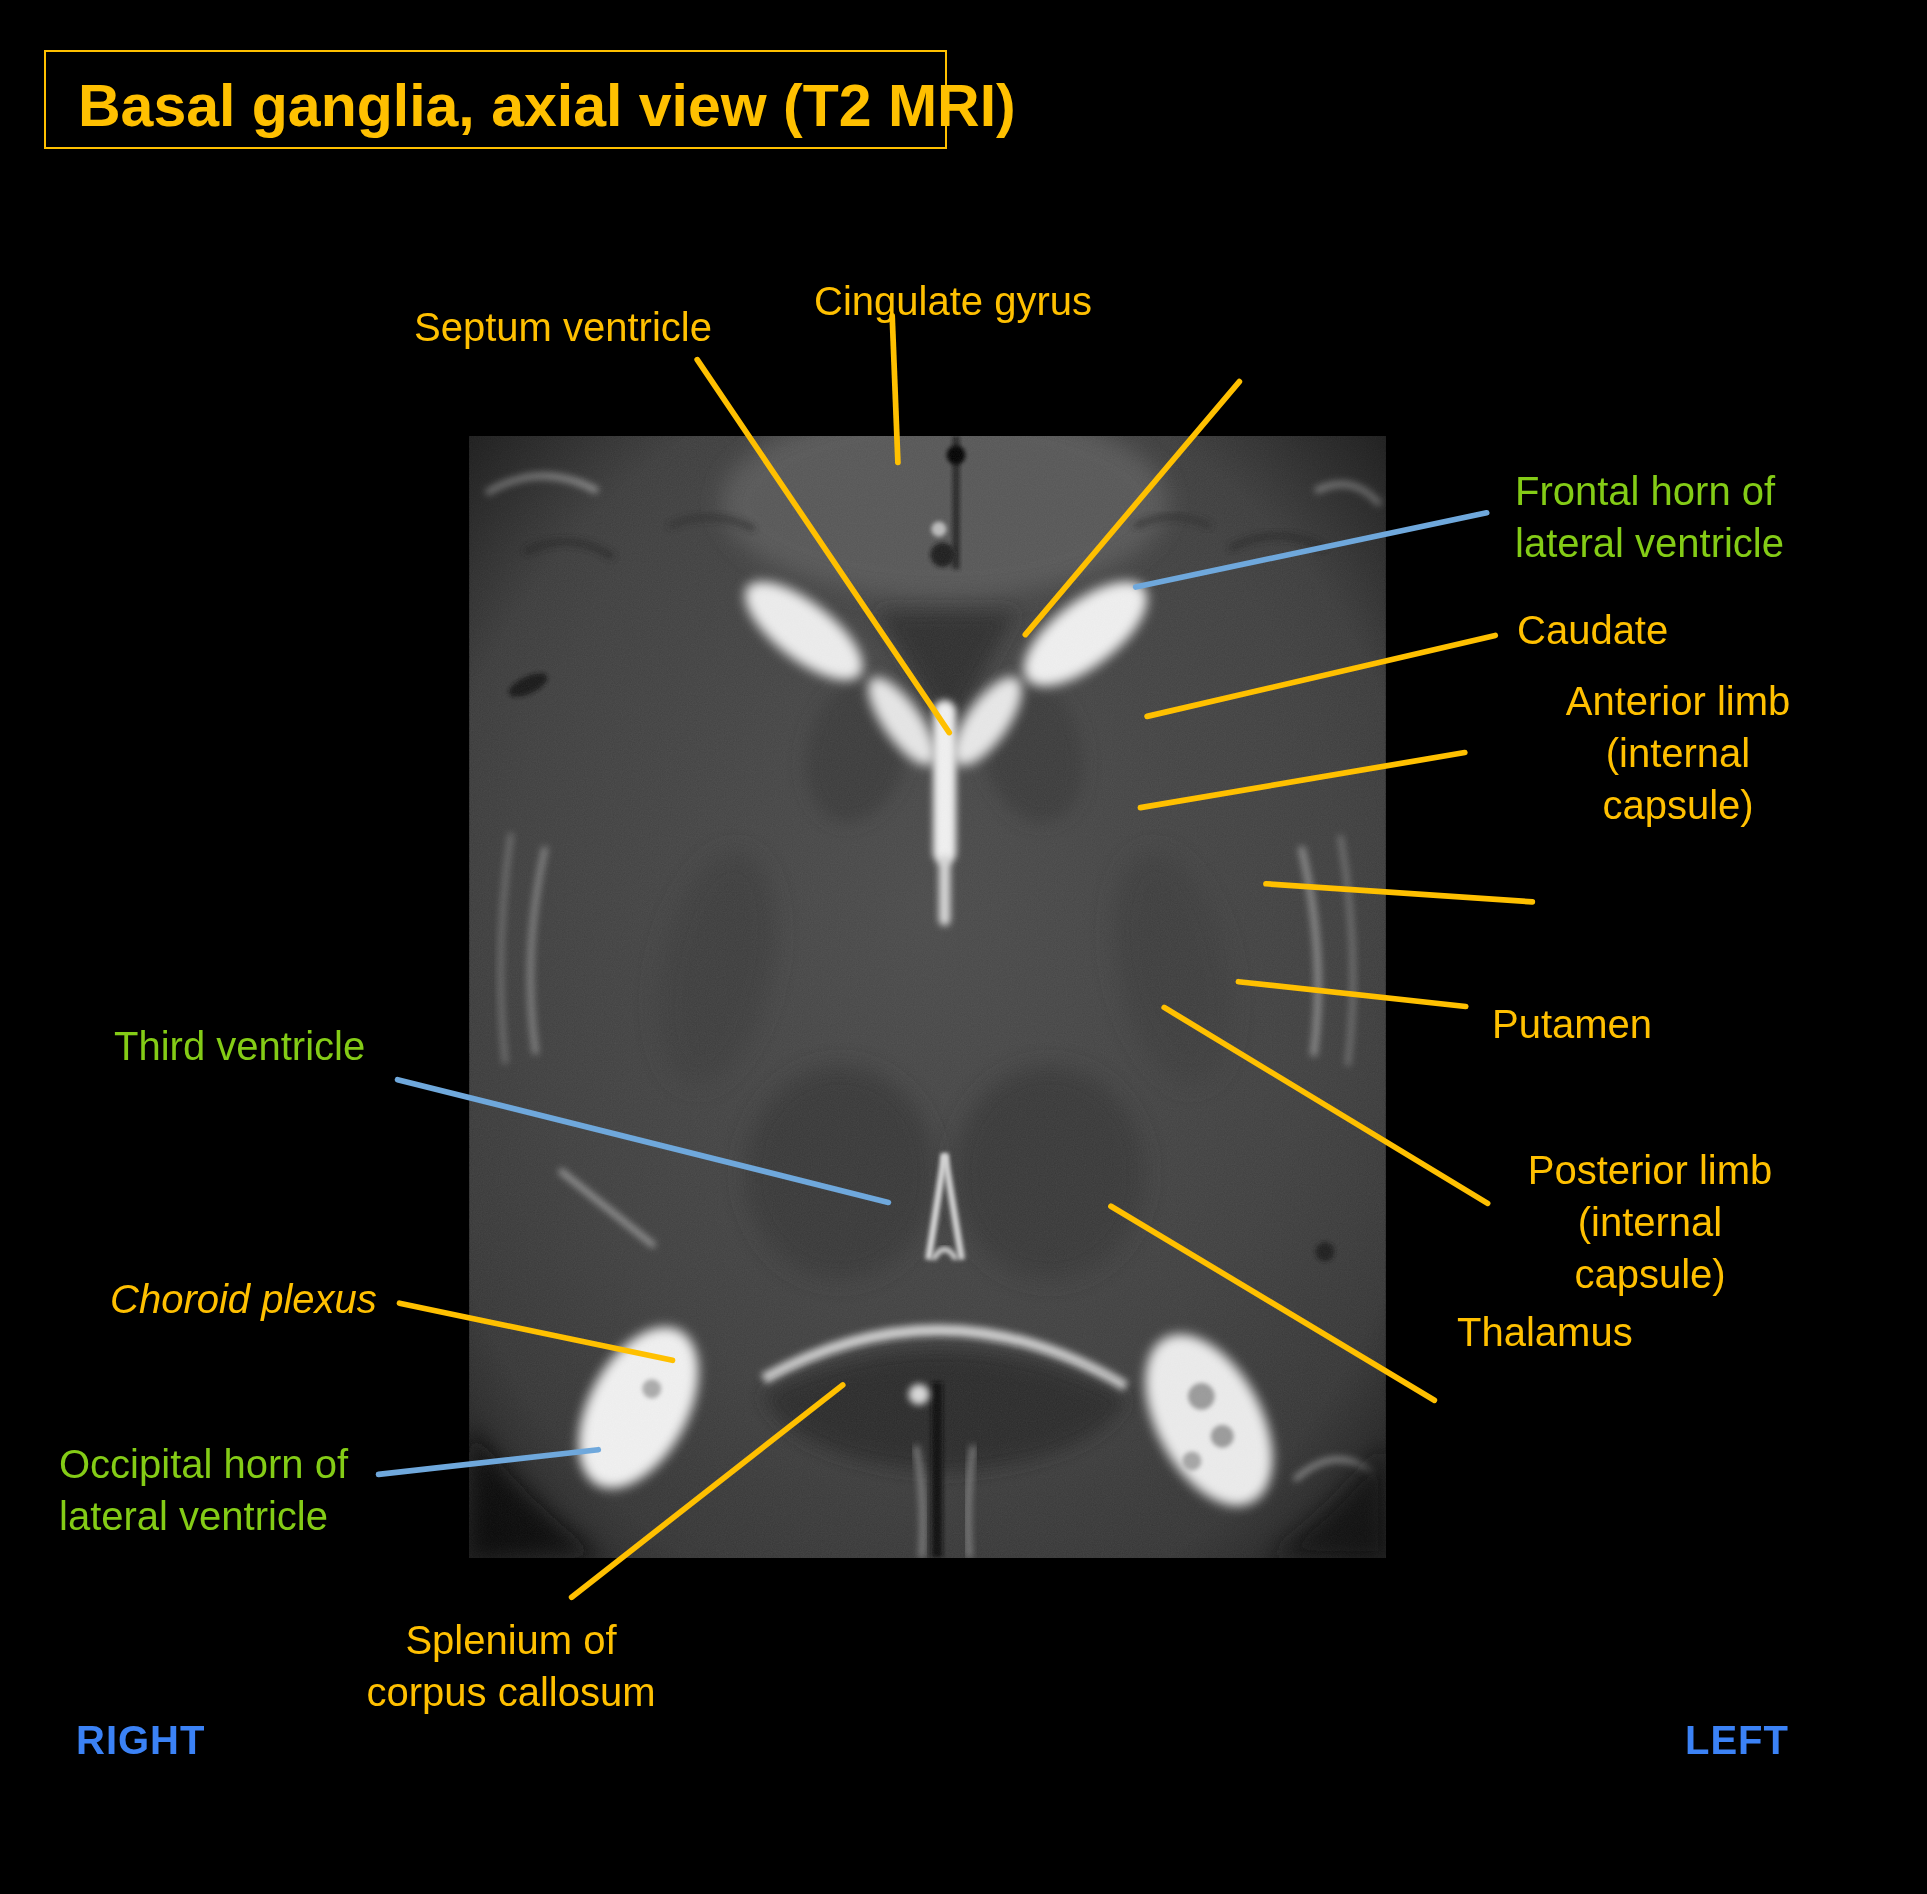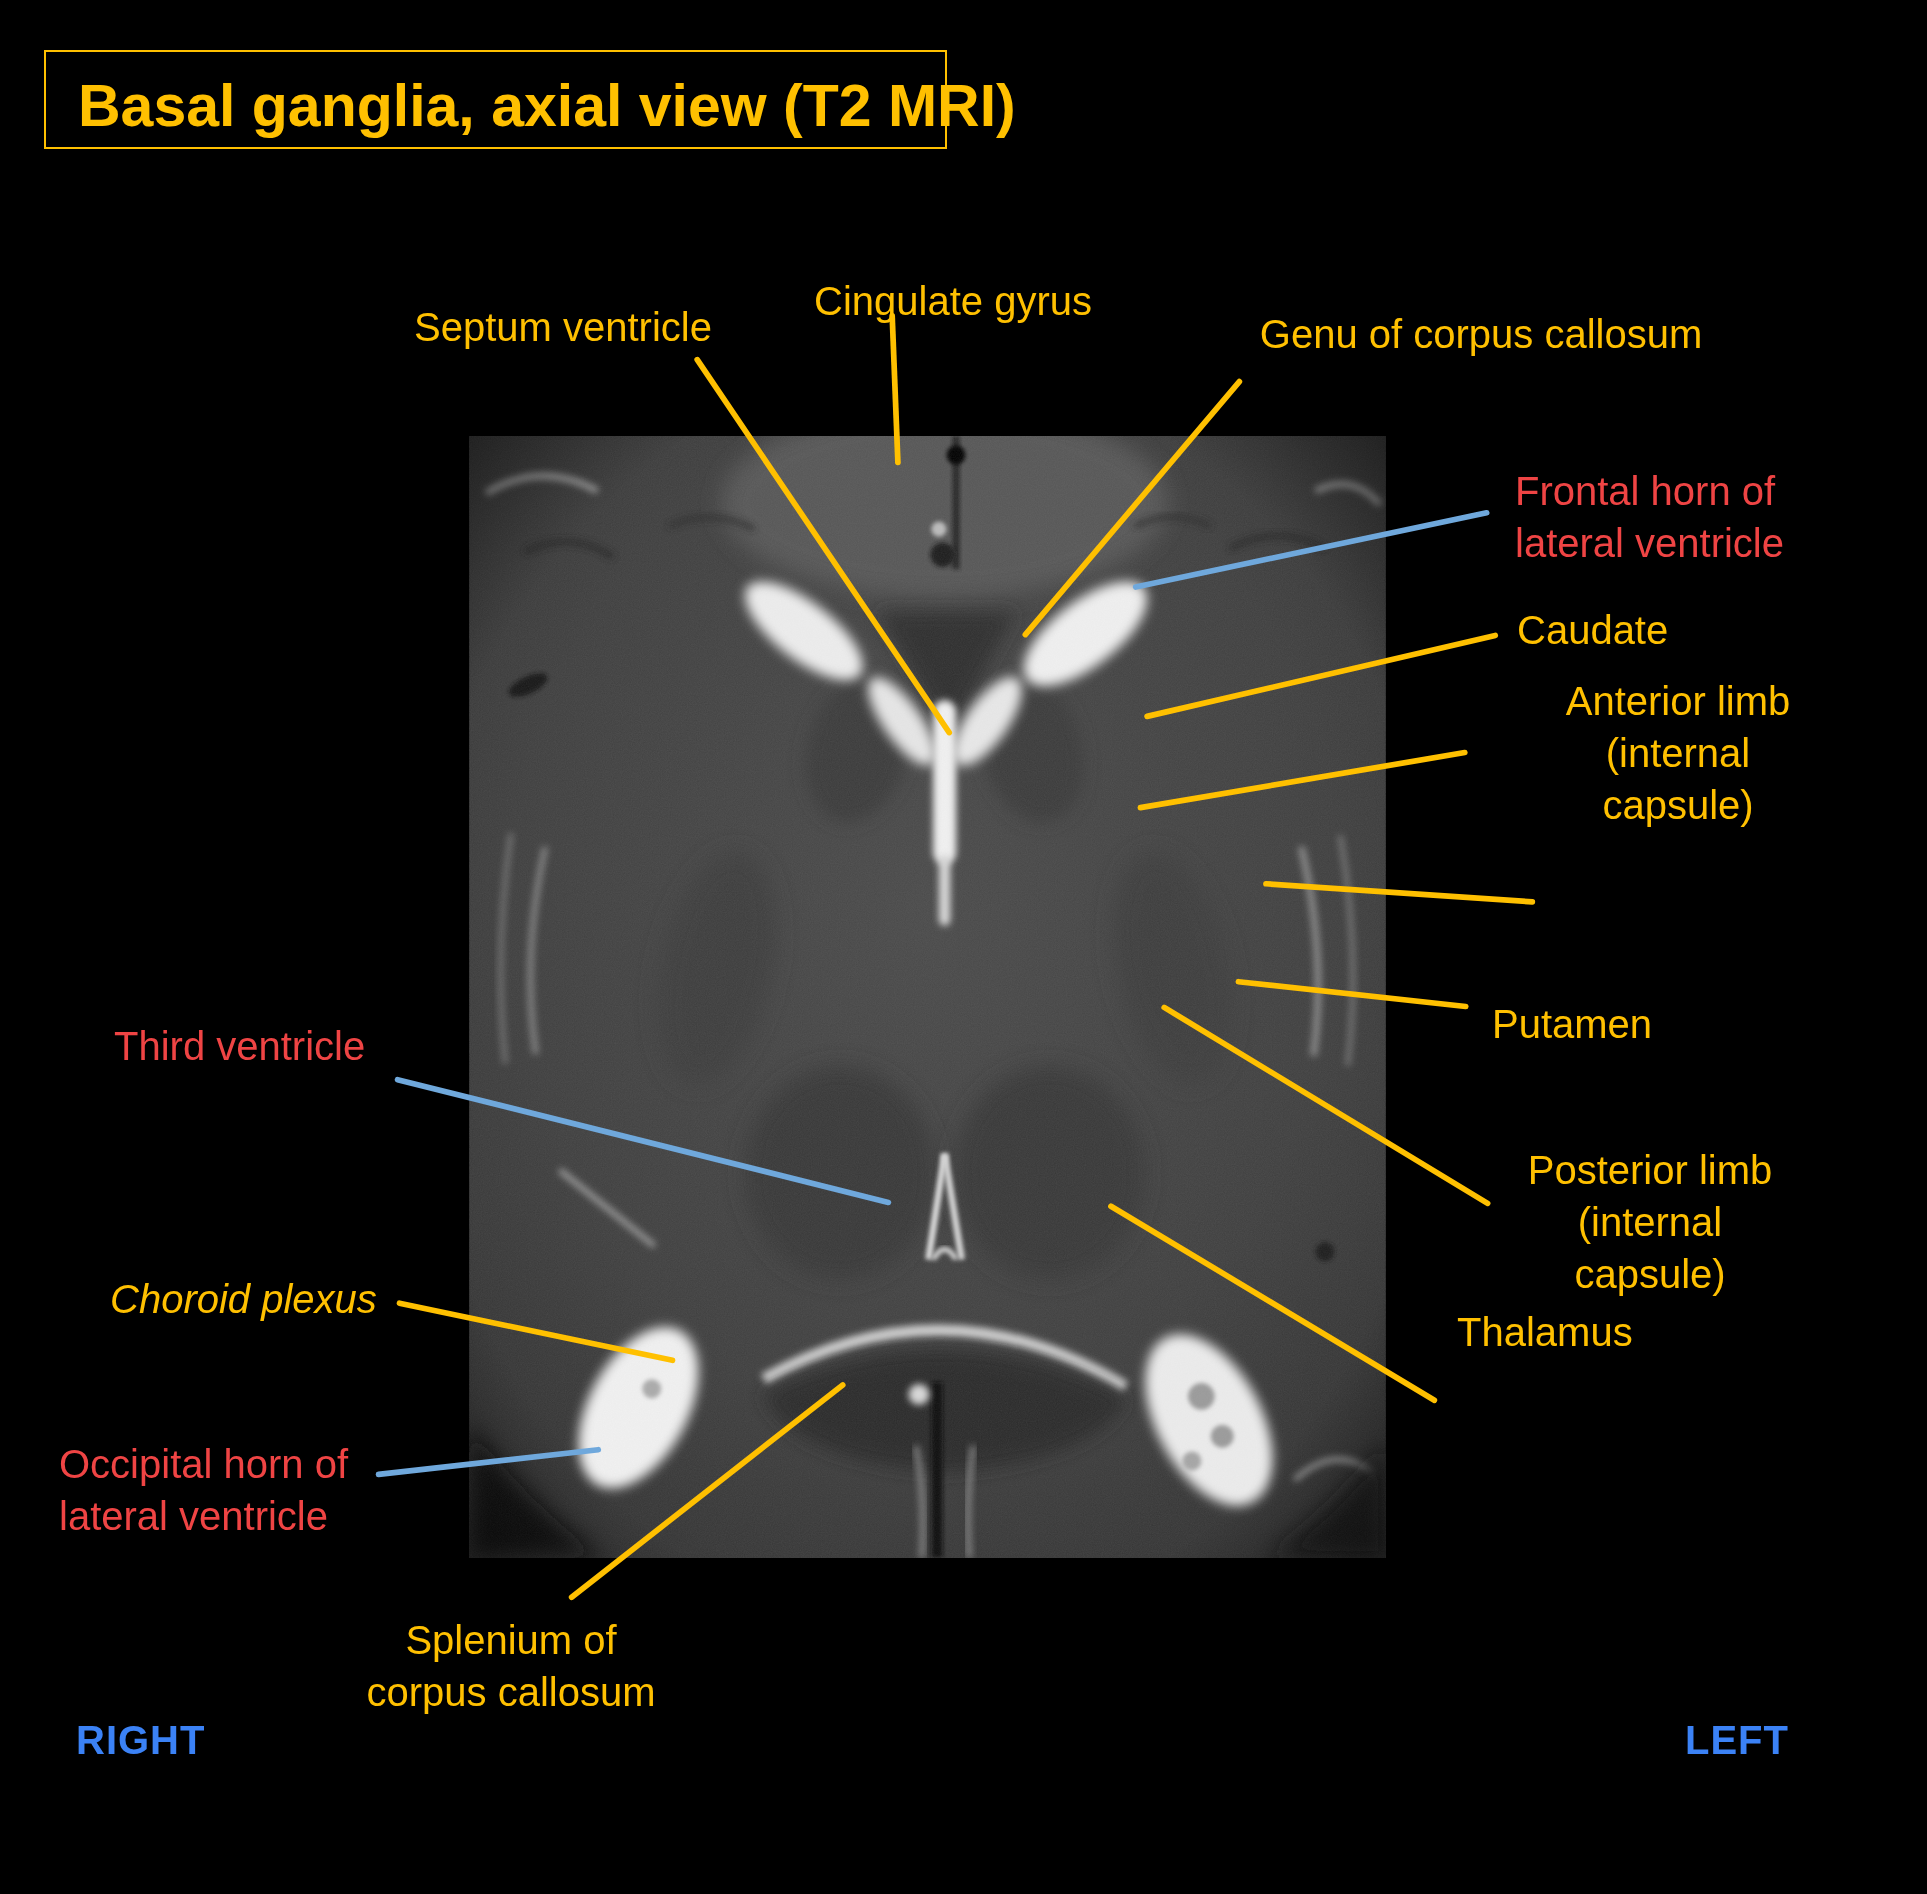--- a/index.html
+++ b/index.html
@@ -23,21 +23,21 @@
   
   #mri{position:absolute;left:469px;top:436px;width:917px;height:1122px;}
   
   #lines{position:absolute;left:0;top:0;width:1928px;height:1895px;pointer-events:none;}
   
   .lbl{
     position:absolute;font-size:40px;line-height:52px;
     white-space:pre-line;
   }
   .lbl.orange{color:#FFC000;}
-  .lbl.blue{color:#ef4444;}
+  .lbl.blue{color:#84cc16;}
   .lbl.center{transform:translate(-50%,-50%);text-align:center;}
   .lbl.vcenter{transform:translate(0,-50%);}
   .marker{
     position:absolute;color:#3b82f6;font-size:40px;font-weight:bold;
     transform:translate(0,-50%);letter-spacing:1px;
   }
 </style>
 </head>
 <body>
 
@@ -163,21 +163,20 @@
       <line x1="1563" y1="539" x2="1194" y2="617"></line>
       <line x1="418" y1="1135" x2="934" y2="1264"></line>
       <line x1="398" y1="1550" x2="629" y2="1524"></line>
     </g>
   </svg>
 
   <div class="lbl orange center" style="left:953px;top:301px;">Cingulate gyrus</div>
 
   <div class="lbl orange center" style="left:563px;top:327px;">Septum ventricle</div>
 
-  <div class="lbl orange center" style="left:1481px;top:334px;">Genu of corpus callosum</div>
 
   <div class="lbl blue" style="left:1515px;top:465px;">Frontal horn of
 lateral ventricle</div>
 
   <div class="lbl orange vcenter" style="left:1517px;top:630px;">Caudate</div>
 
   <div class="lbl orange center" style="left:1678px;top:753px;">Anterior limb
 (internal capsule)</div>
 
 

